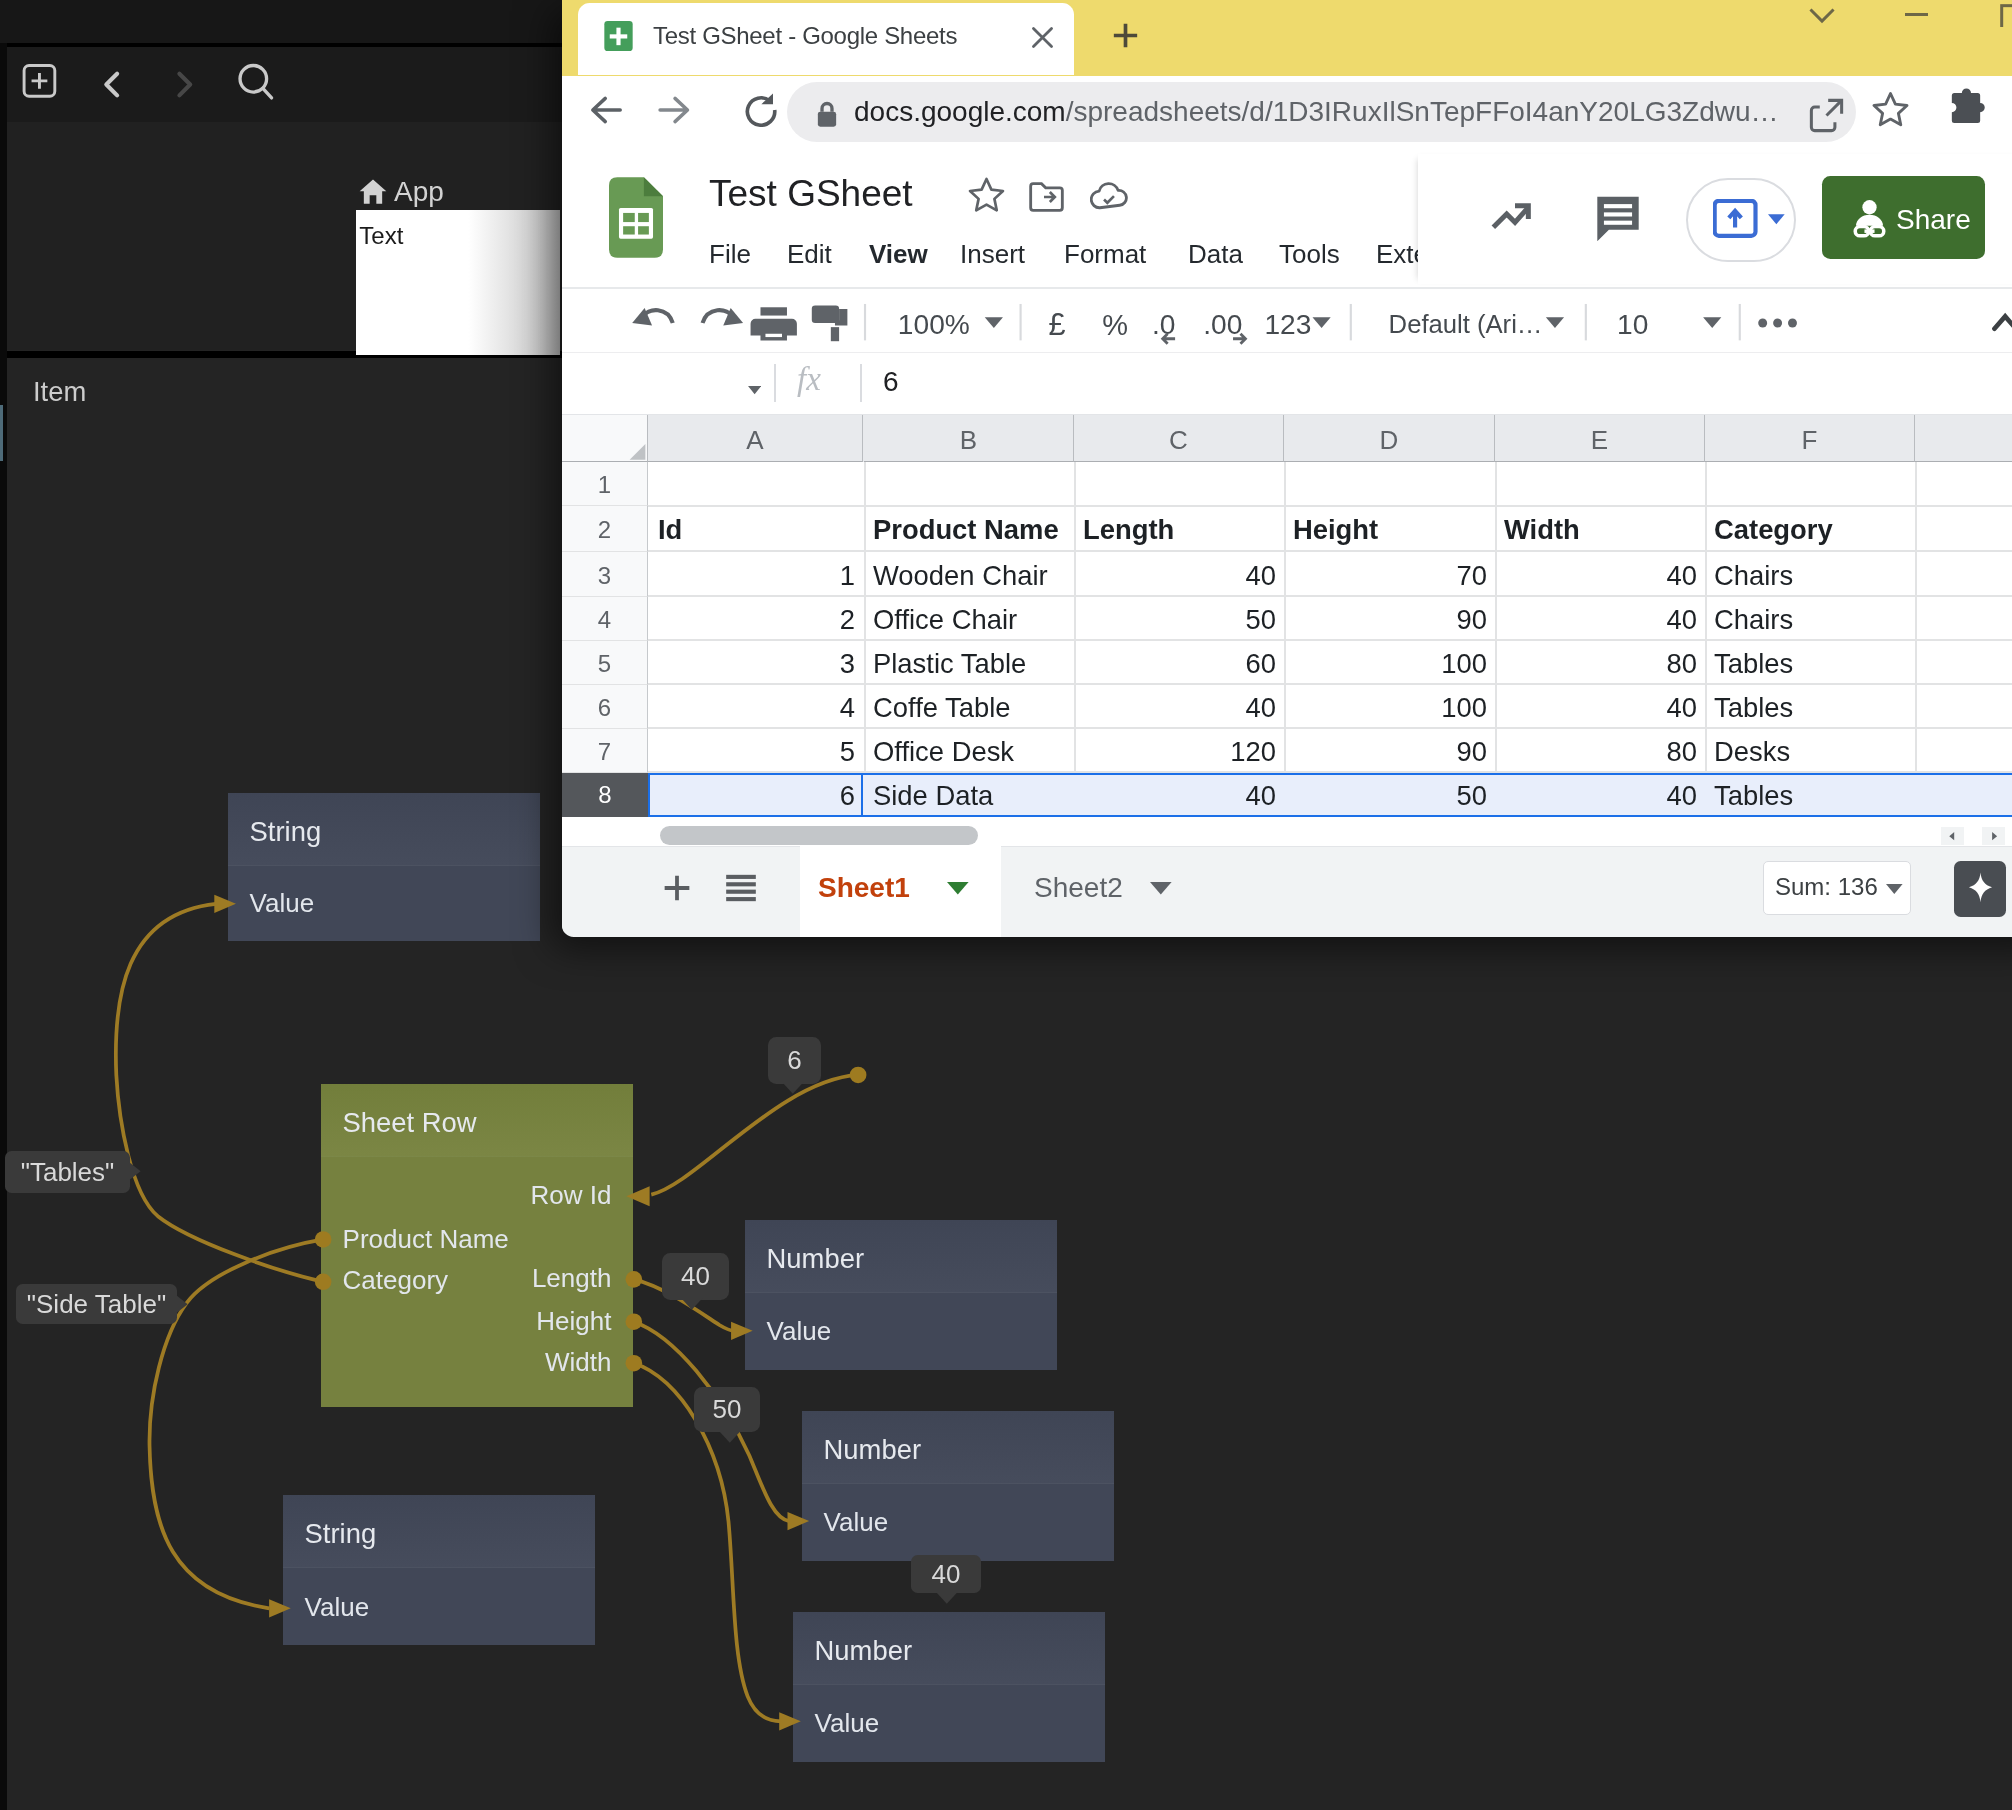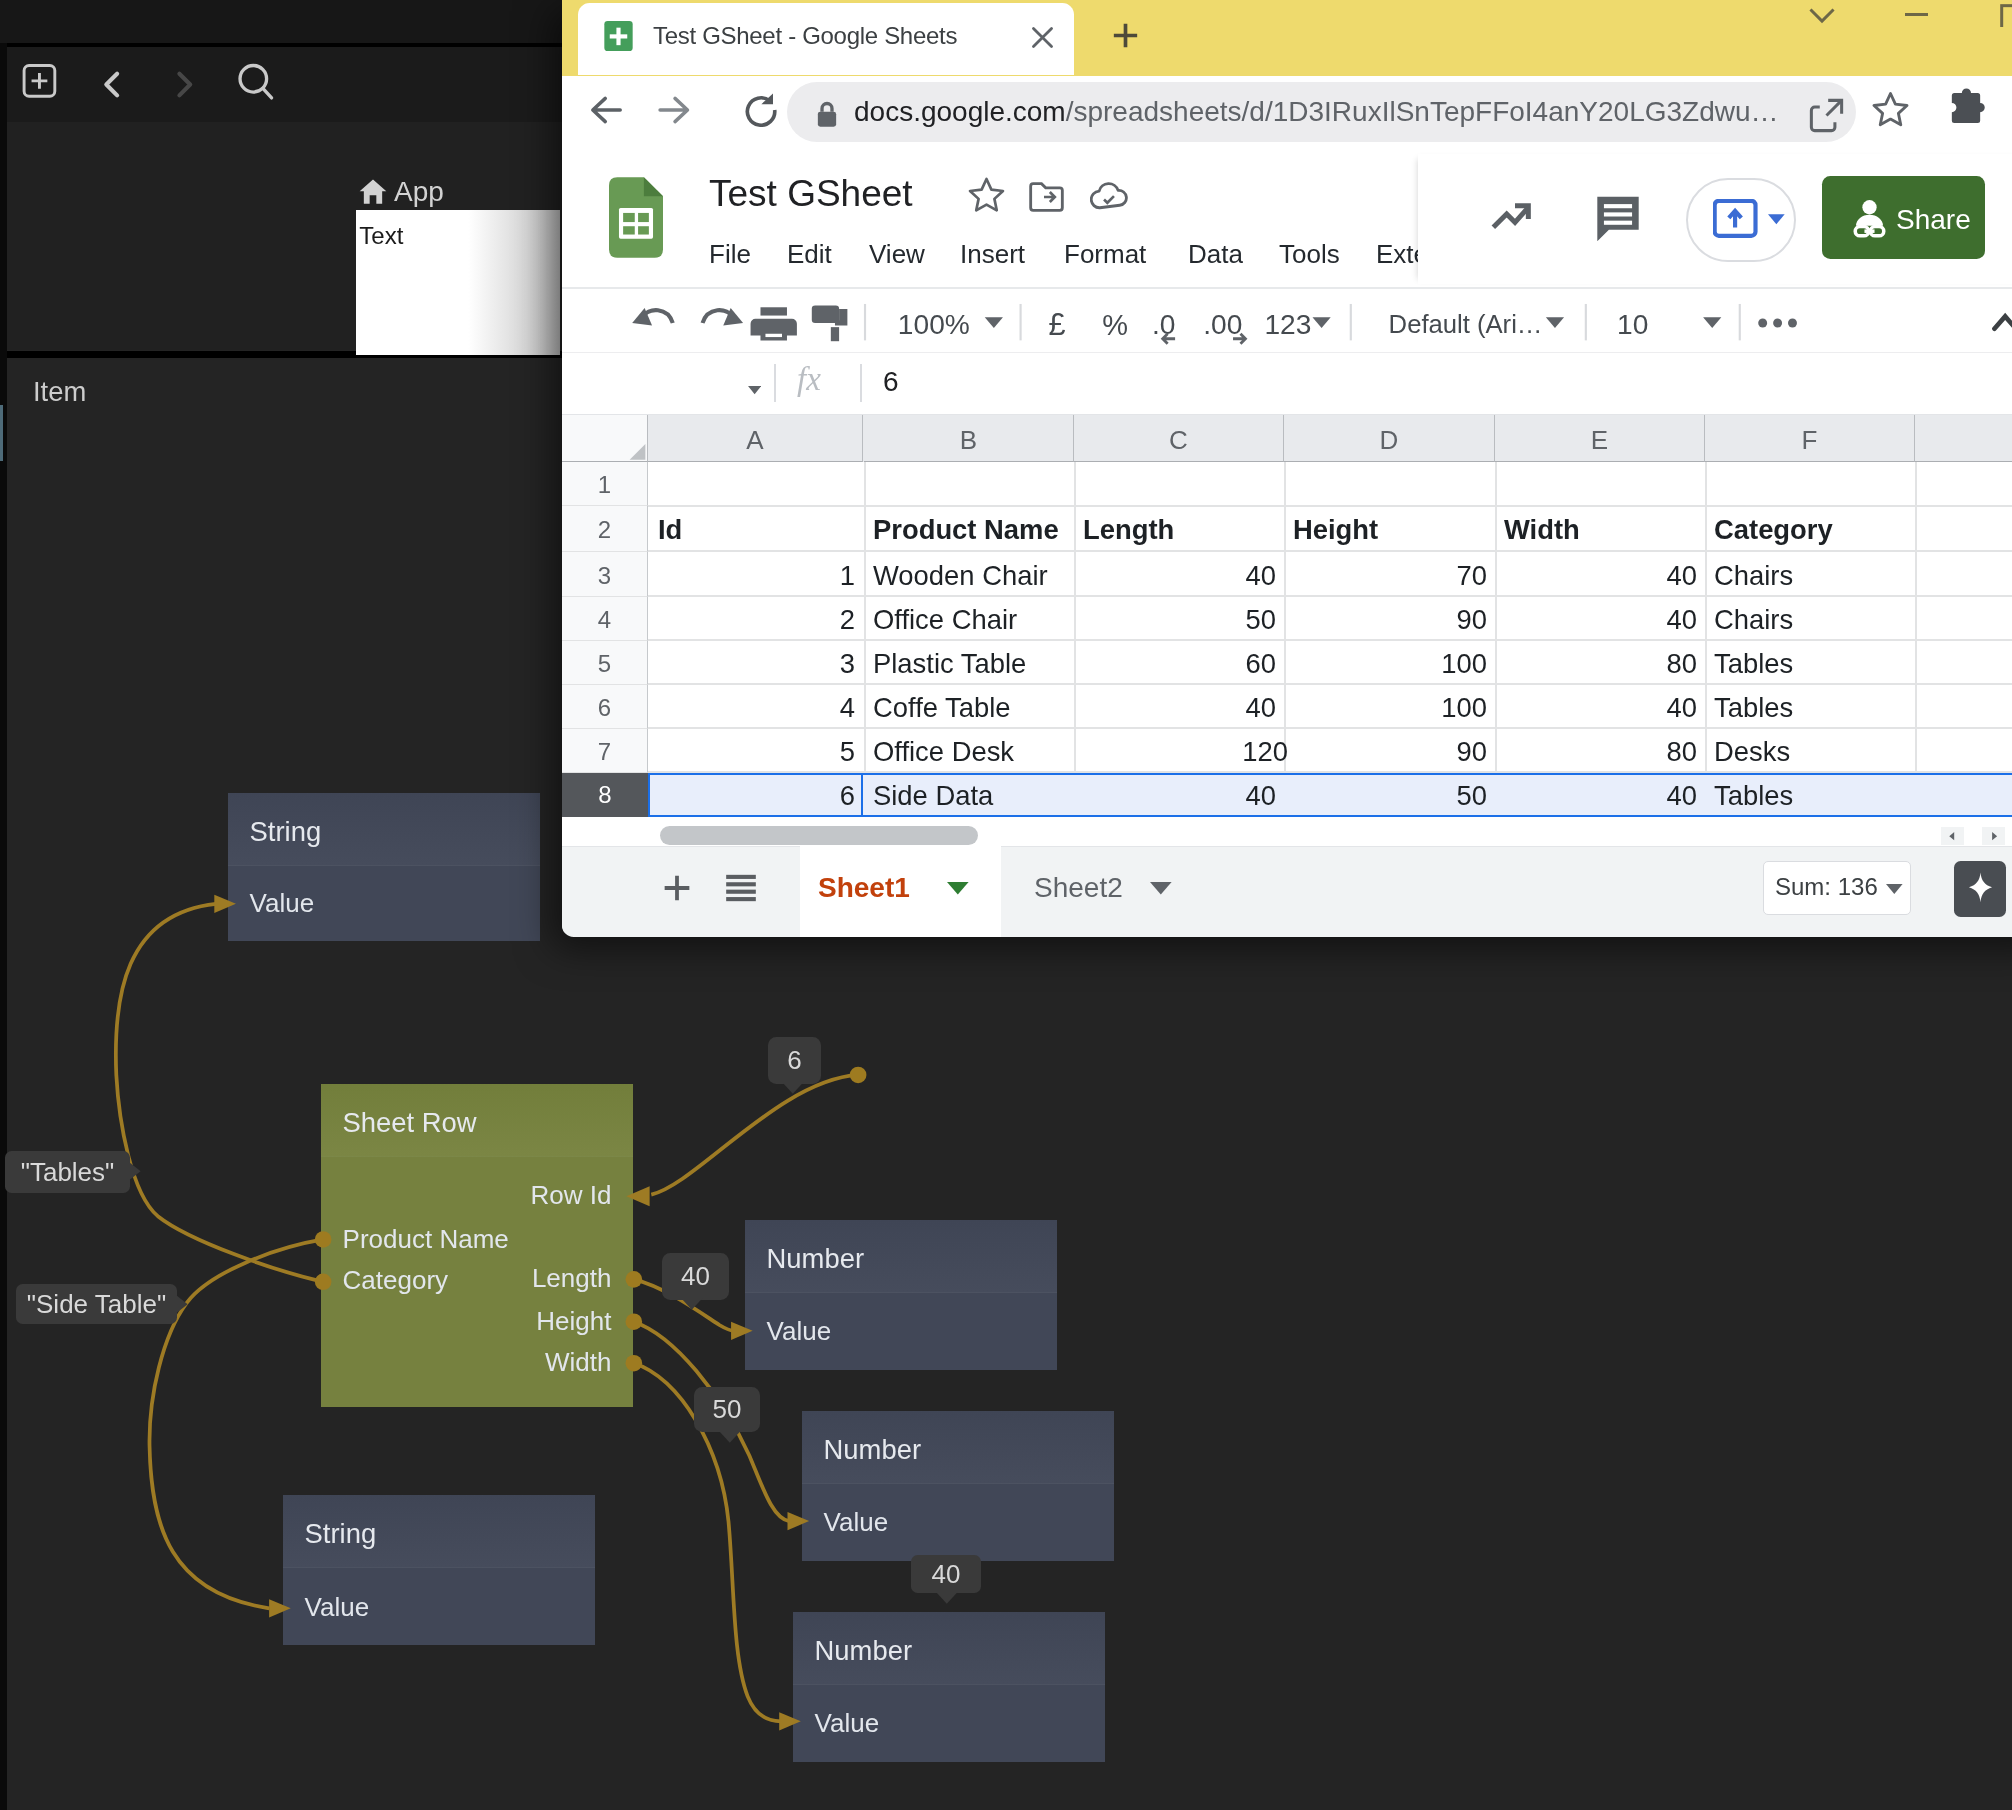--- a/index.html
+++ b/index.html
@@ -217,21 +217,21 @@
       <path d="M2 6 a3 3 0 0 1 3 -3 H15 l5 5 H37 a3 3 0 0 1 3 3 V32 a3 3 0 0 1 -3 3 H5 a3 3 0 0 1 -3 -3 Z" fill="none" stroke="#5f6368" stroke-width="3.4"></path>
       <path d="M18 19 h12 M25 13 l6 6 l-6 6" fill="none" stroke="#5f6368" stroke-width="3.2"></path>
     </svg>
     <svg class="a" style="left:528px;top:181px;" width="38" height="32" viewBox="0 0 46 38">
       <path d="M12 32 a10 10 0 0 1 -1 -20 a12 12 0 0 1 23 -1 a9 9 0 0 1 2 18 Z" fill="none" stroke="#5f6368" stroke-width="3.4" stroke-linejoin="round"></path>
       <path d="M17 22 l4 4 l8 -8" fill="none" stroke="#5f6368" stroke-width="3.2"></path>
     </svg>
     <div class="a" style="left:0;top:239px;width:856px;height:35px;overflow:hidden;font-size:26px;color:#24292e;">
       <span class="a" style="left:147px;">File</span>
         <span class="a" style="left:225px;">Edit</span>
-        <span class="a" style="left:307px;">View</span>
+        <span class="a" style="left:307px;font-weight:bold;">View</span>
         <span class="a" style="left:398px;">Insert</span>
         <span class="a" style="left:502px;text-align:right;">Format</span>
         <span class="a" style="left:626px;">Data</span>
         <span class="a" style="left:717px;">Tools</span>
         <span class="a" style="left:814px;">Extensions</span>
     </div>
 
     <div class="a" style="left:856px;top:154px;width:631px;height:130px;background:#fff;box-shadow:-5px 0 6.6px -5px rgba(0,0,0,0.18);"></div>
     <svg class="a" style="left:928px;top:199px;" width="45" height="35" viewBox="0 0 54 42">
       <path d="M4 34 L20 18 L30 28 L46 10" fill="none" stroke="#5b6065" stroke-width="6"></path>
@@ -376,21 +376,21 @@
       <div class="a" style="left:933px;top:226px;width:202px;height:44px;font-size:27.4px;color:#1d2125;line-height:46px;text-align:right;">80</div>
       <div class="a" style="left:1152px;top:226px;height:44px;font-size:27.4px;color:#1d2125;line-height:46px;white-space:nowrap;">Tables</div>
       <div class="a" style="left:86px;top:270px;width:207px;height:44px;font-size:27.4px;color:#1d2125;line-height:46px;text-align:right;">4</div>
       <div class="a" style="left:311px;top:270px;height:44px;font-size:27.4px;color:#1d2125;line-height:46px;white-space:nowrap;">Coffe Table</div>
       <div class="a" style="left:512px;top:270px;width:202px;height:44px;font-size:27.4px;color:#1d2125;line-height:46px;text-align:right;">40</div>
       <div class="a" style="left:722px;top:270px;width:203px;height:44px;font-size:27.4px;color:#1d2125;line-height:46px;text-align:right;">100</div>
       <div class="a" style="left:933px;top:270px;width:202px;height:44px;font-size:27.4px;color:#1d2125;line-height:46px;text-align:right;">40</div>
       <div class="a" style="left:1152px;top:270px;height:44px;font-size:27.4px;color:#1d2125;line-height:46px;white-space:nowrap;">Tables</div>
       <div class="a" style="left:86px;top:314px;width:207px;height:44px;font-size:27.4px;color:#1d2125;line-height:46px;text-align:right;">5</div>
       <div class="a" style="left:311px;top:314px;height:44px;font-size:27.4px;color:#1d2125;line-height:46px;white-space:nowrap;">Office Desk</div>
-      <div class="a" style="left:512px;top:314px;width:202px;height:44px;font-size:27.4px;color:#1d2125;line-height:46px;text-align:right;margin-left:12px;">120</div>
+      <div class="a" style="left:512px;top:314px;width:202px;height:44px;font-size:27.4px;color:#1d2125;line-height:46px;text-align:right;">120</div>
       <div class="a" style="left:722px;top:314px;width:203px;height:44px;font-size:27.4px;color:#1d2125;line-height:46px;text-align:right;">90</div>
       <div class="a" style="left:933px;top:314px;width:202px;height:44px;font-size:27.4px;color:#1d2125;line-height:46px;text-align:right;">80</div>
       <div class="a" style="left:1152px;top:314px;height:44px;font-size:27.4px;color:#1d2125;line-height:46px;white-space:nowrap;">Desks</div>
       <div class="a" style="left:86px;top:358px;width:207px;height:44px;font-size:27.4px;color:#1d2125;line-height:46px;text-align:right;">6</div>
       <div class="a" style="left:311px;top:358px;height:44px;font-size:27.4px;color:#1d2125;line-height:46px;white-space:nowrap;">Side Data</div>
       <div class="a" style="left:512px;top:358px;width:202px;height:44px;font-size:27.4px;color:#1d2125;line-height:46px;text-align:right;">40</div>
       <div class="a" style="left:722px;top:358px;width:203px;height:44px;font-size:27.4px;color:#1d2125;line-height:46px;text-align:right;">50</div>
       <div class="a" style="left:933px;top:358px;width:202px;height:44px;font-size:27.4px;color:#1d2125;line-height:46px;text-align:right;">40</div>
       <div class="a" style="left:1152px;top:358px;height:44px;font-size:27.4px;color:#1d2125;line-height:46px;white-space:nowrap;">Tables</div>
       <div class="a" style="left:86px;top:358px;width:215px;height:44px;border:2.5px solid #1b6fe8;box-sizing:border-box;"></div>

